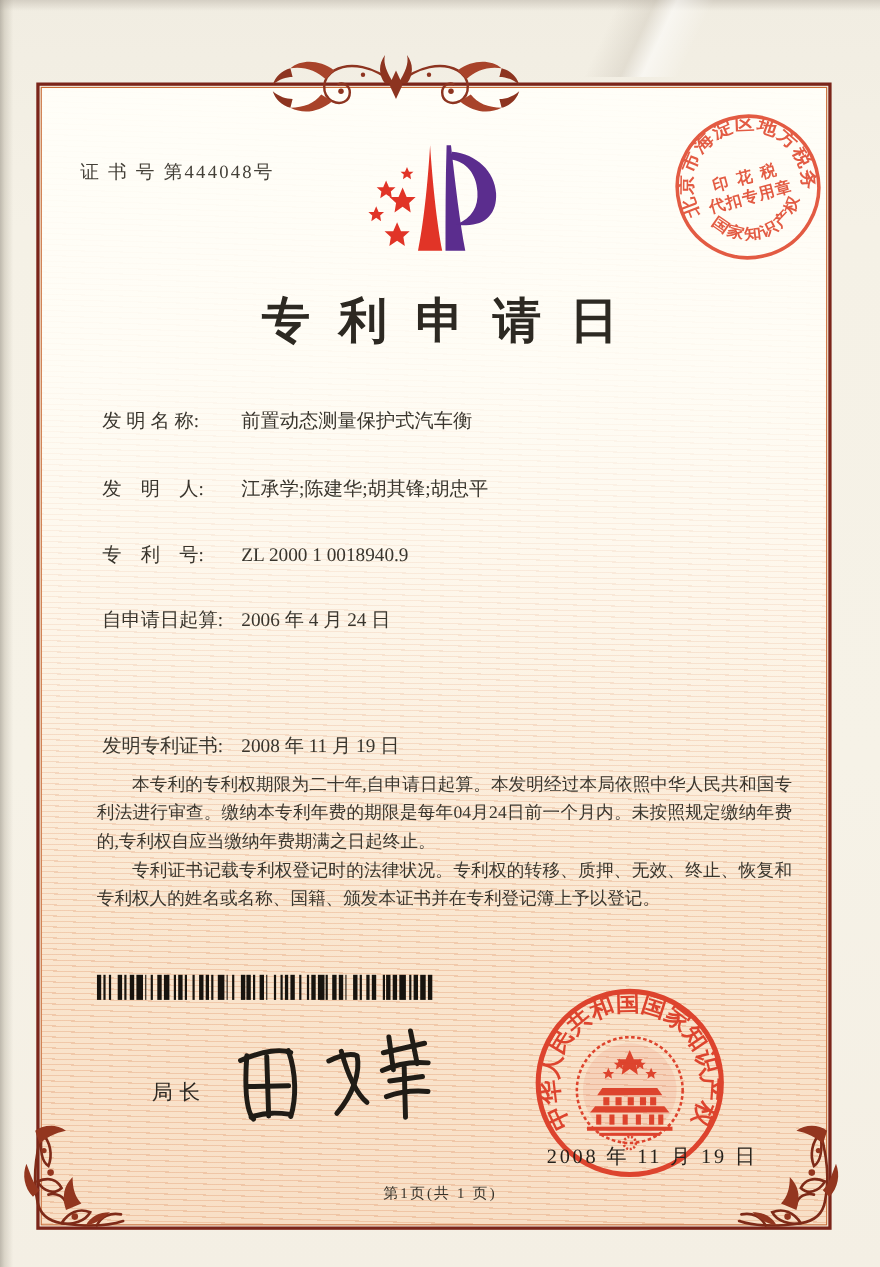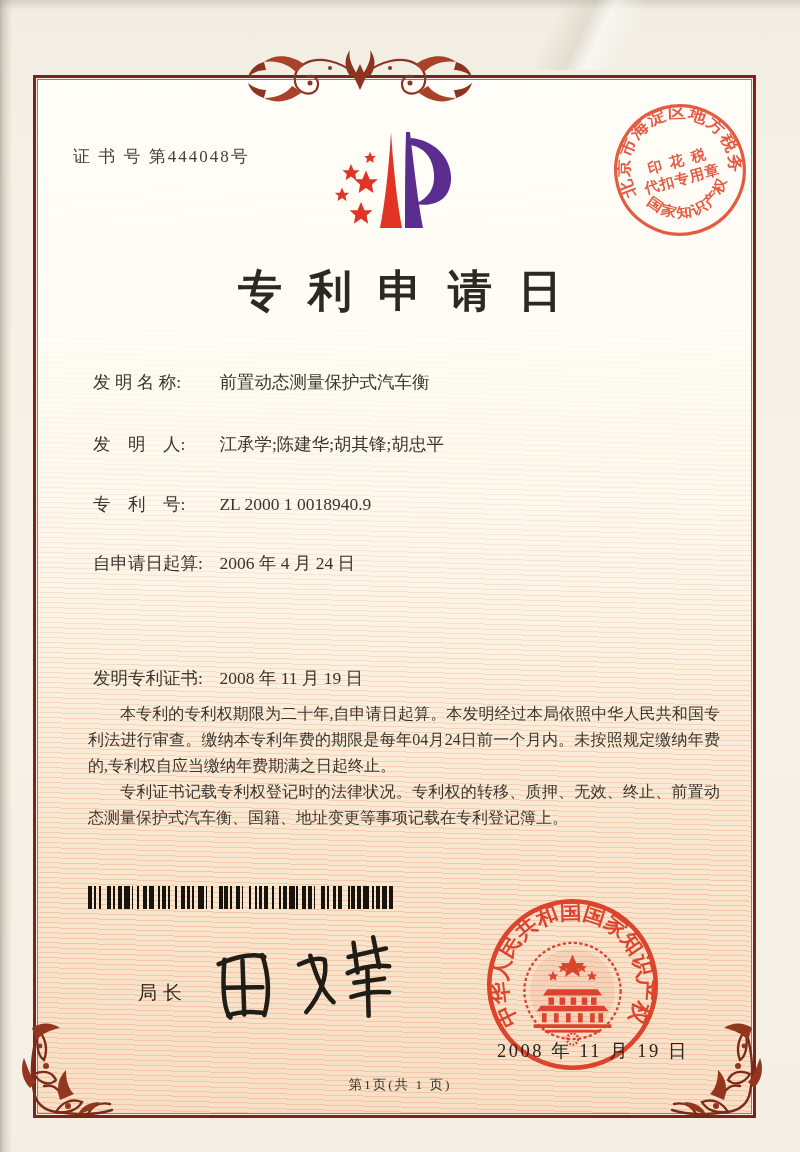--- a/index.html
+++ b/index.html
@@ -154,21 +154,21 @@
     <span class="lab">自申请日起算:</span>
     <span class="val">2006 年 4 月 24 日</span>
   </div>
   <div class="abs field" style="top:666px;">
     <span class="lab">发明专利证书:</span>
     <span class="val">2008 年 11 月 19 日</span>
   </div>
 
   <div class="abs bodytext">
     <p>本专利的专利权期限为二十年,自申请日起算。本发明经过本局依照中华人民共和国专利法进行审查。缴纳本专利年费的期限是每年04月24日前一个月内。未按照规定缴纳年费的,专利权自应当缴纳年费期满之日起终止。</p>
-    <p>专利证书记载专利权登记时的法律状况。专利权的转移、质押、无效、终止、前置动态测量保护式汽车衡、国籍、地址变更等事项记载在专利登记簿上。</p>
+    <p>专利证书记载专利权登记时的法律状况。专利权的转移、质押、无效、终止、恢复和专利权人的姓名或名称、国籍、颁发本证书并在专利登记簿上予以登记。</p>
   </div>
 
   <div class="abs barcode">
       <div class="bc-bar" style="width: 3.8px;"></div>
       <div class="bc-space" style="width: 1.9px;"></div>
       <div class="bc-bar" style="width: 1.9px;"></div>
       <div class="bc-space" style="width: 3.8px;"></div>
       <div class="bc-bar" style="width: 1.9px;"></div>
       <div class="bc-space" style="width: 5.7px;"></div>
       <div class="bc-bar" style="width: 3.8px;"></div>

